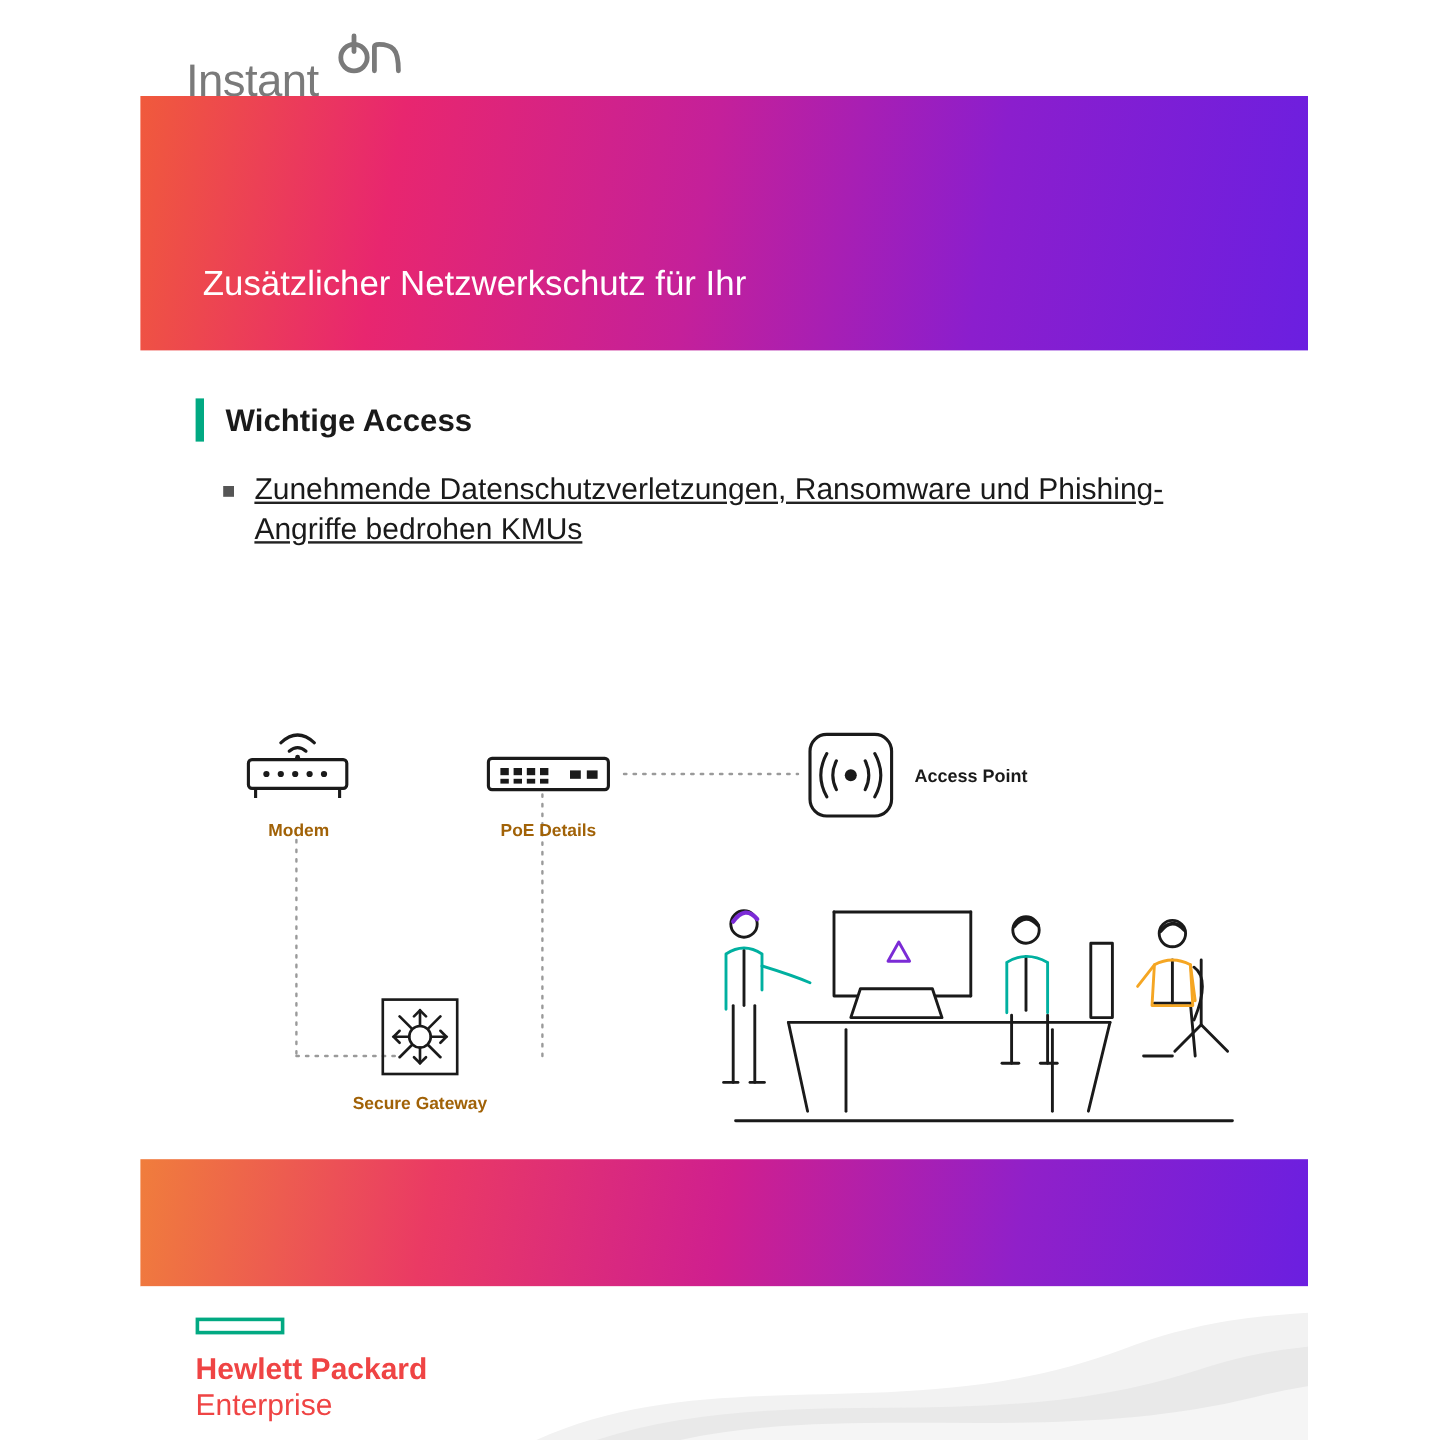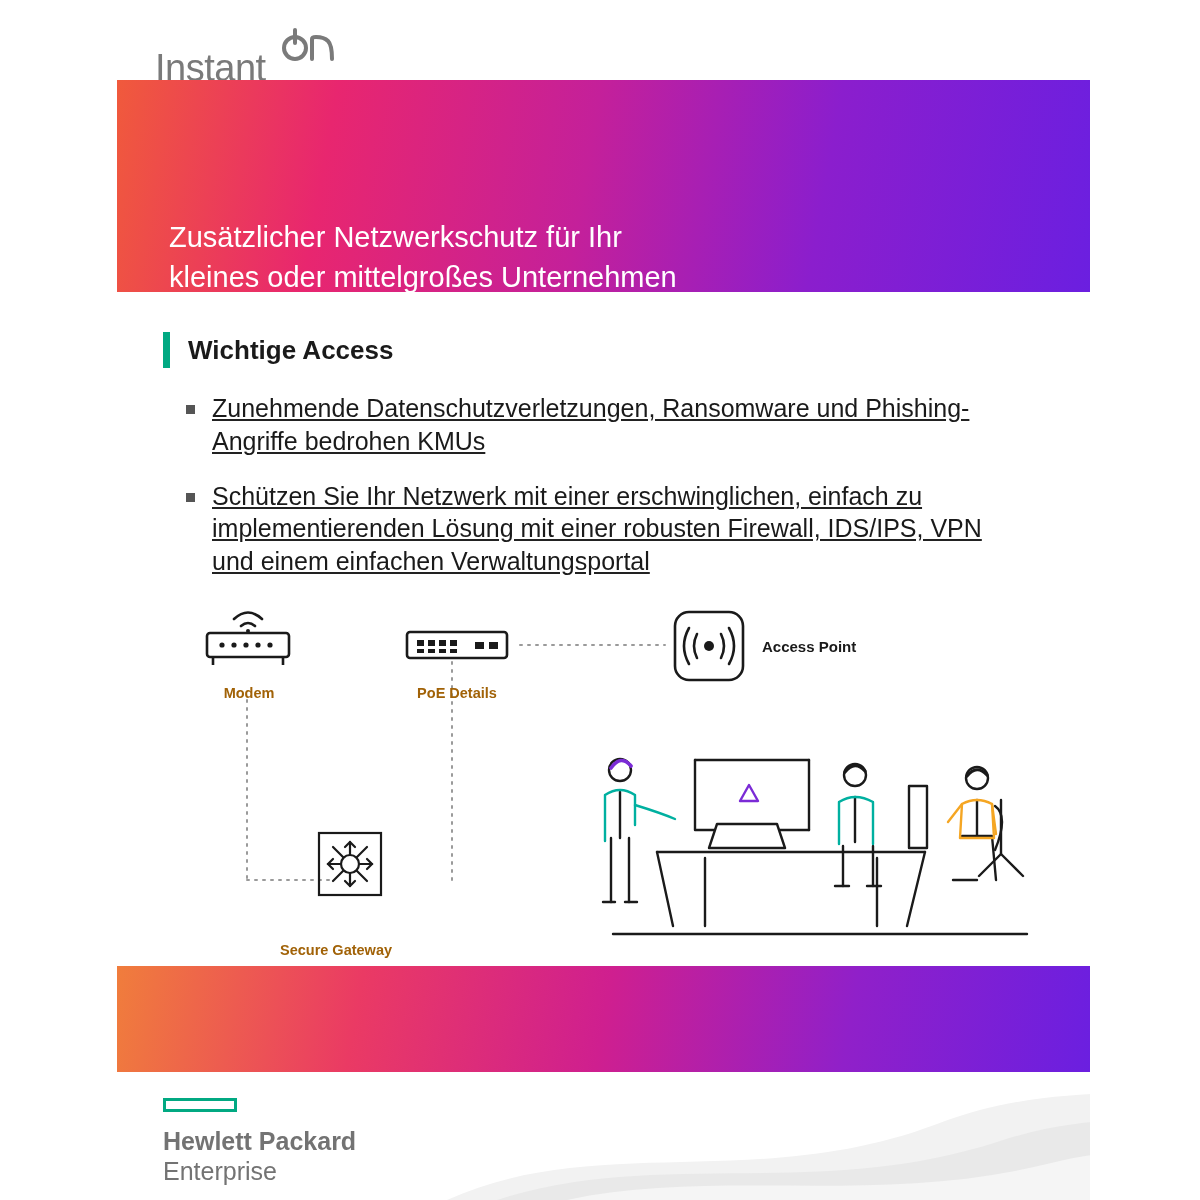--- a/index.html
+++ b/index.html
@@ -173,21 +173,21 @@
     height: 14px;
     border: 3px solid #01a982;
     box-sizing: border-box;
   }
   .hpe-name {
     position: absolute;
     left: 46px;
     top: 54px;
     font-size: 25px;
     font-weight: bold;
-    color: #737373;
+    color: #ef4444;
     line-height: 1.2;
   }
   .hpe-name .ent {
     font-weight: 400;
     display: block;
   }
 
   .right-edge {
     position: absolute;
     left: 1090px;
@@ -209,37 +209,32 @@
         <circle cx="17" cy="22" r="11" fill="none" stroke="#7a7a7a" stroke-width="4"></circle>
         <line x1="17" y1="4" x2="17" y2="17" stroke="#7a7a7a" stroke-width="4" stroke-linecap="round"></line>
         <path d="M34 33 L34 13 Q34 11 38 11 Q46 11 50 15 Q54 19 54 33" fill="none" stroke="#7a7a7a" stroke-width="4" stroke-linecap="round" stroke-linejoin="round"></path>
       </svg>
     </span>
   </div>
 
   <div class="header-band">
     <div class="header-sub">
       <div>Zusätzlicher Netzwerkschutz für Ihr</div>
-      <div>kleines oder mittelgroßes Unternehmen</div>
     </div>
   </div>
 
   <div class="section-head">
     <div class="section-bar"></div>
     <div class="section-title">Wichtige Access</div>
   </div>
 
   <div class="bullets">
     <div class="bullet">
       <div class="bullet-mark"></div>
       <div class="bullet-text">Zunehmende Datenschutzverletzungen, Ransomware und Phishing-Angriffe bedrohen KMUs</div>
-    </div>
-    <div class="bullet">
-      <div class="bullet-mark"></div>
-      <div class="bullet-text">Schützen Sie Ihr Netzwerk mit einer erschwinglichen, einfach zu implementierenden Lösung mit einer robusten Firewall, IDS/IPS, VPN und einem einfachen Verwaltungsportal</div>
     </div>
   </div>
 
   <div class="diagram">
     <svg width="973" height="370" viewBox="0 0 973 370">
 
       <g stroke="#9a9a9a" stroke-width="2" stroke-dasharray="2 6" fill="none" stroke-linecap="round">
         <line x1="403" y1="55" x2="548" y2="55"></line>
         <line x1="130" y1="110" x2="130" y2="290"></line>
         <line x1="130" y1="290" x2="216" y2="290"></line>
@@ -368,21 +363,21 @@
         <g stroke="#1a1a1a" stroke-width="2.4">
           <path d="M884 210 l0 54"></path>
           <path d="M884 264 l-22 22 M884 264 l22 22"></path>
           <path d="M878 216 q14 10 0 44"></path>
         </g>
       </g>
     </svg>
 
     <div class="dev-label" style="left:42px; top:95px; width:180px;">Modem</div>
     <div class="dev-label" style="left:250px; top:95px; width:180px;">PoE Details</div>
-    <div class="dev-label" style="left:129px; top:322px; width:180px;margin-top:30px;">Secure Gateway</div>
+    <div class="dev-label" style="left:143px; top:322px; width:180px;">Secure Gateway</div>
   </div>
 
   <div class="footer-band"></div>
 
   <div class="hpe-footer">
     <svg class="hpe-wave" viewBox="0 0 1083 128" preserveAspectRatio="none">
       <path d="M330 128 C480 60 640 120 820 52 C930 10 1010 30 1083 8 L1083 128 Z" fill="#f2f2f2"></path>
       <path d="M380 128 C540 76 700 128 880 70 C970 40 1030 52 1083 40 L1083 128 Z" fill="#e9e9e9"></path>
       <path d="M450 128 C600 96 760 134 930 92 C1000 74 1045 80 1083 72 L1083 128 Z" fill="#f5f5f5"></path>
     </svg>

